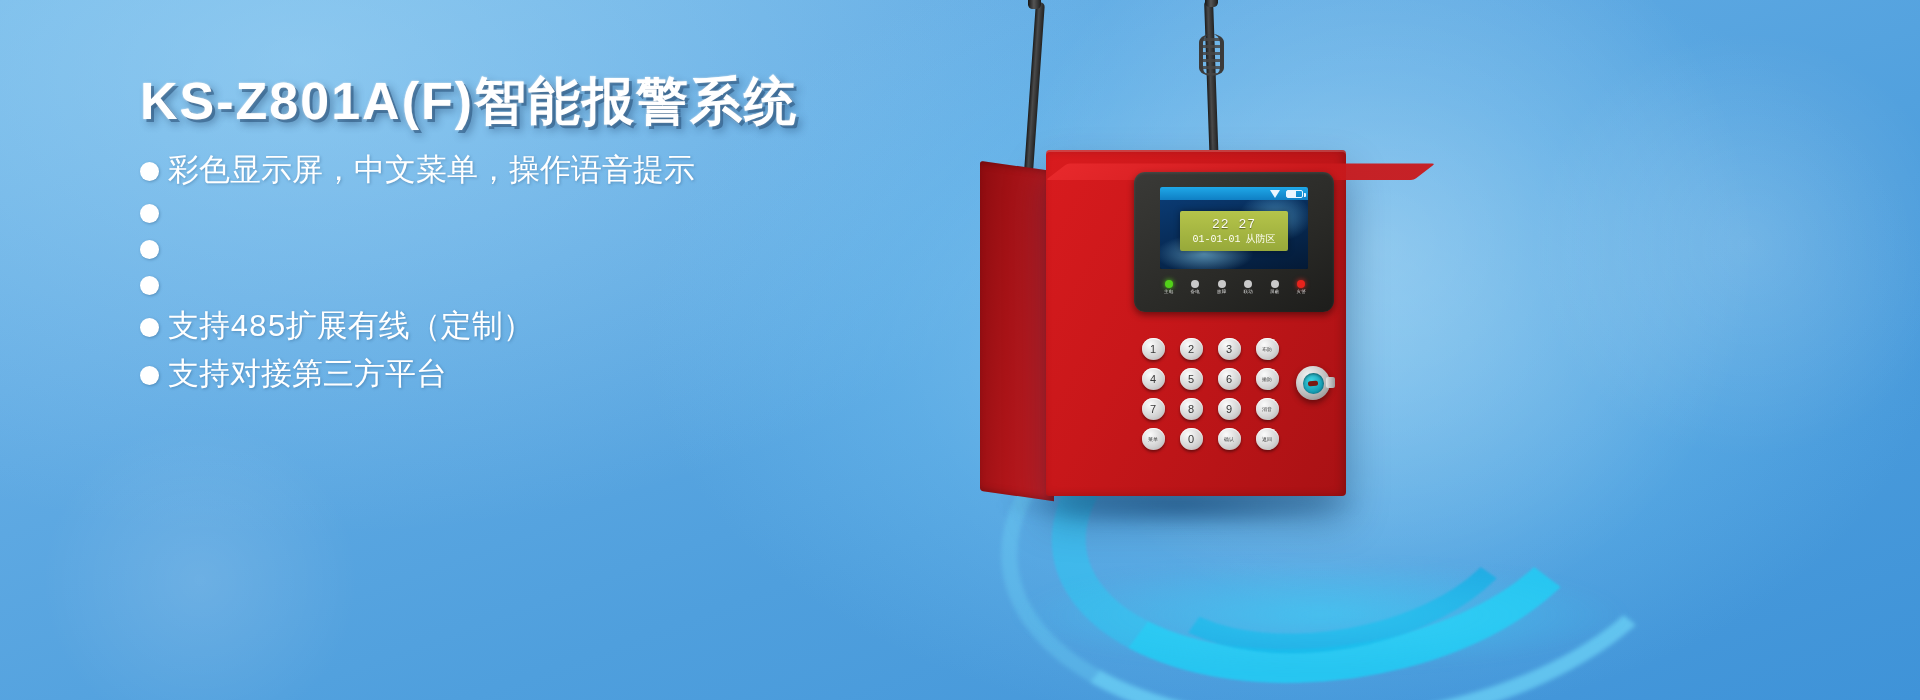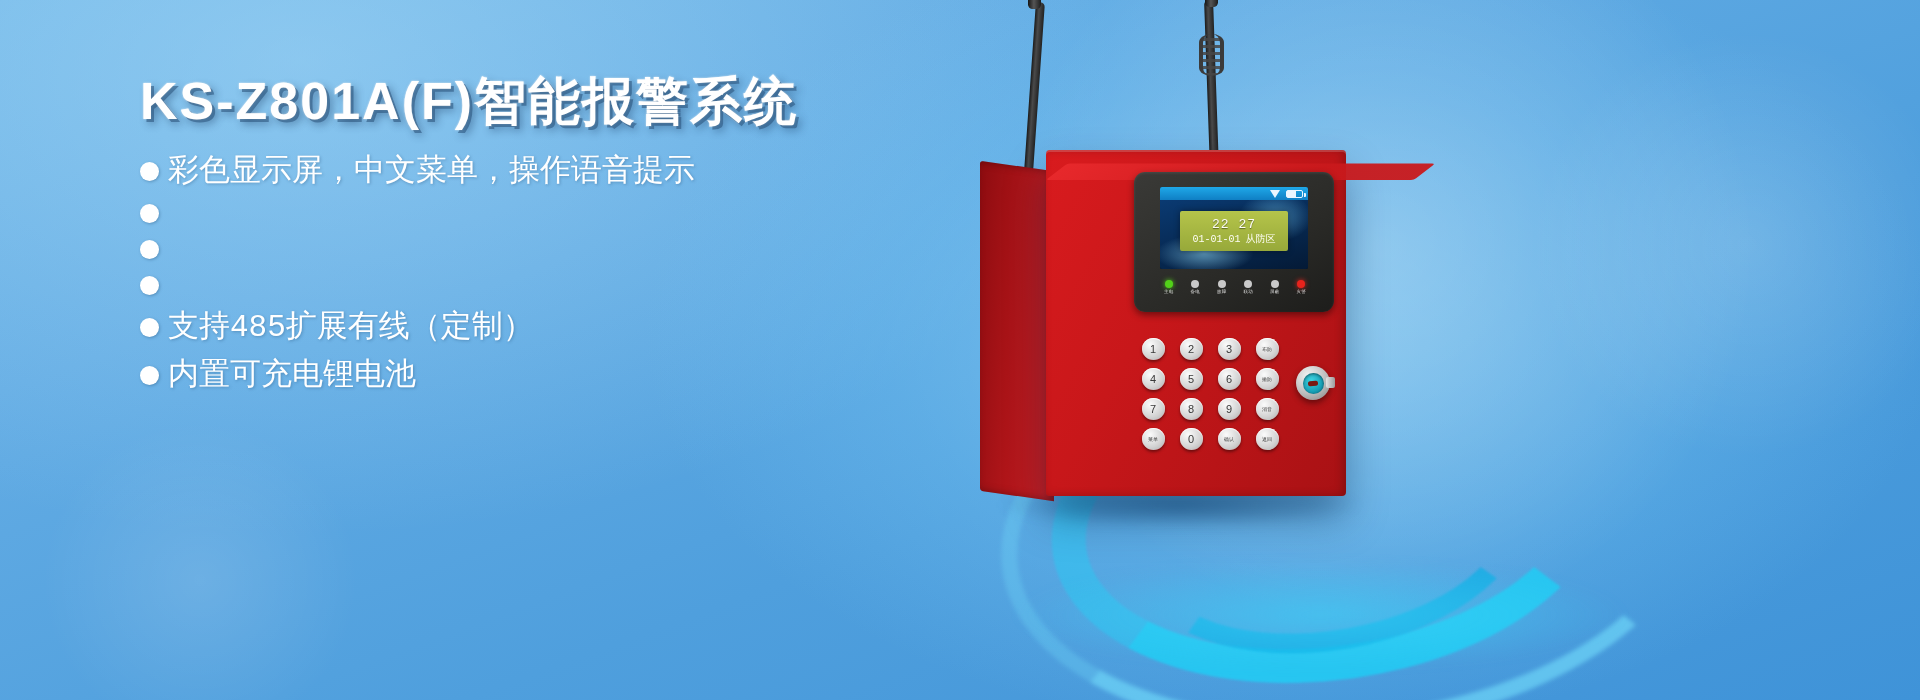--- a/index.html
+++ b/index.html
@@ -285,21 +285,21 @@
       </li>
       <li>
         <span class="bullet-dot"></span>
       </li>
       <li>
         <span class="bullet-dot"></span>
         <span>支持485扩展有线（定制）</span>
       </li>
       <li>
         <span class="bullet-dot"></span>
-        <span>内置可充电锂电池</span>
+        <span>支持对接第三方平台</span>
       </li>
     </ul>
   </div>
 
   <div id="device">
 
     <div class="antenna" id="antenna-left">
       <div class="ant-rod"></div>
       <div class="ant-tip"></div>
     </div>

